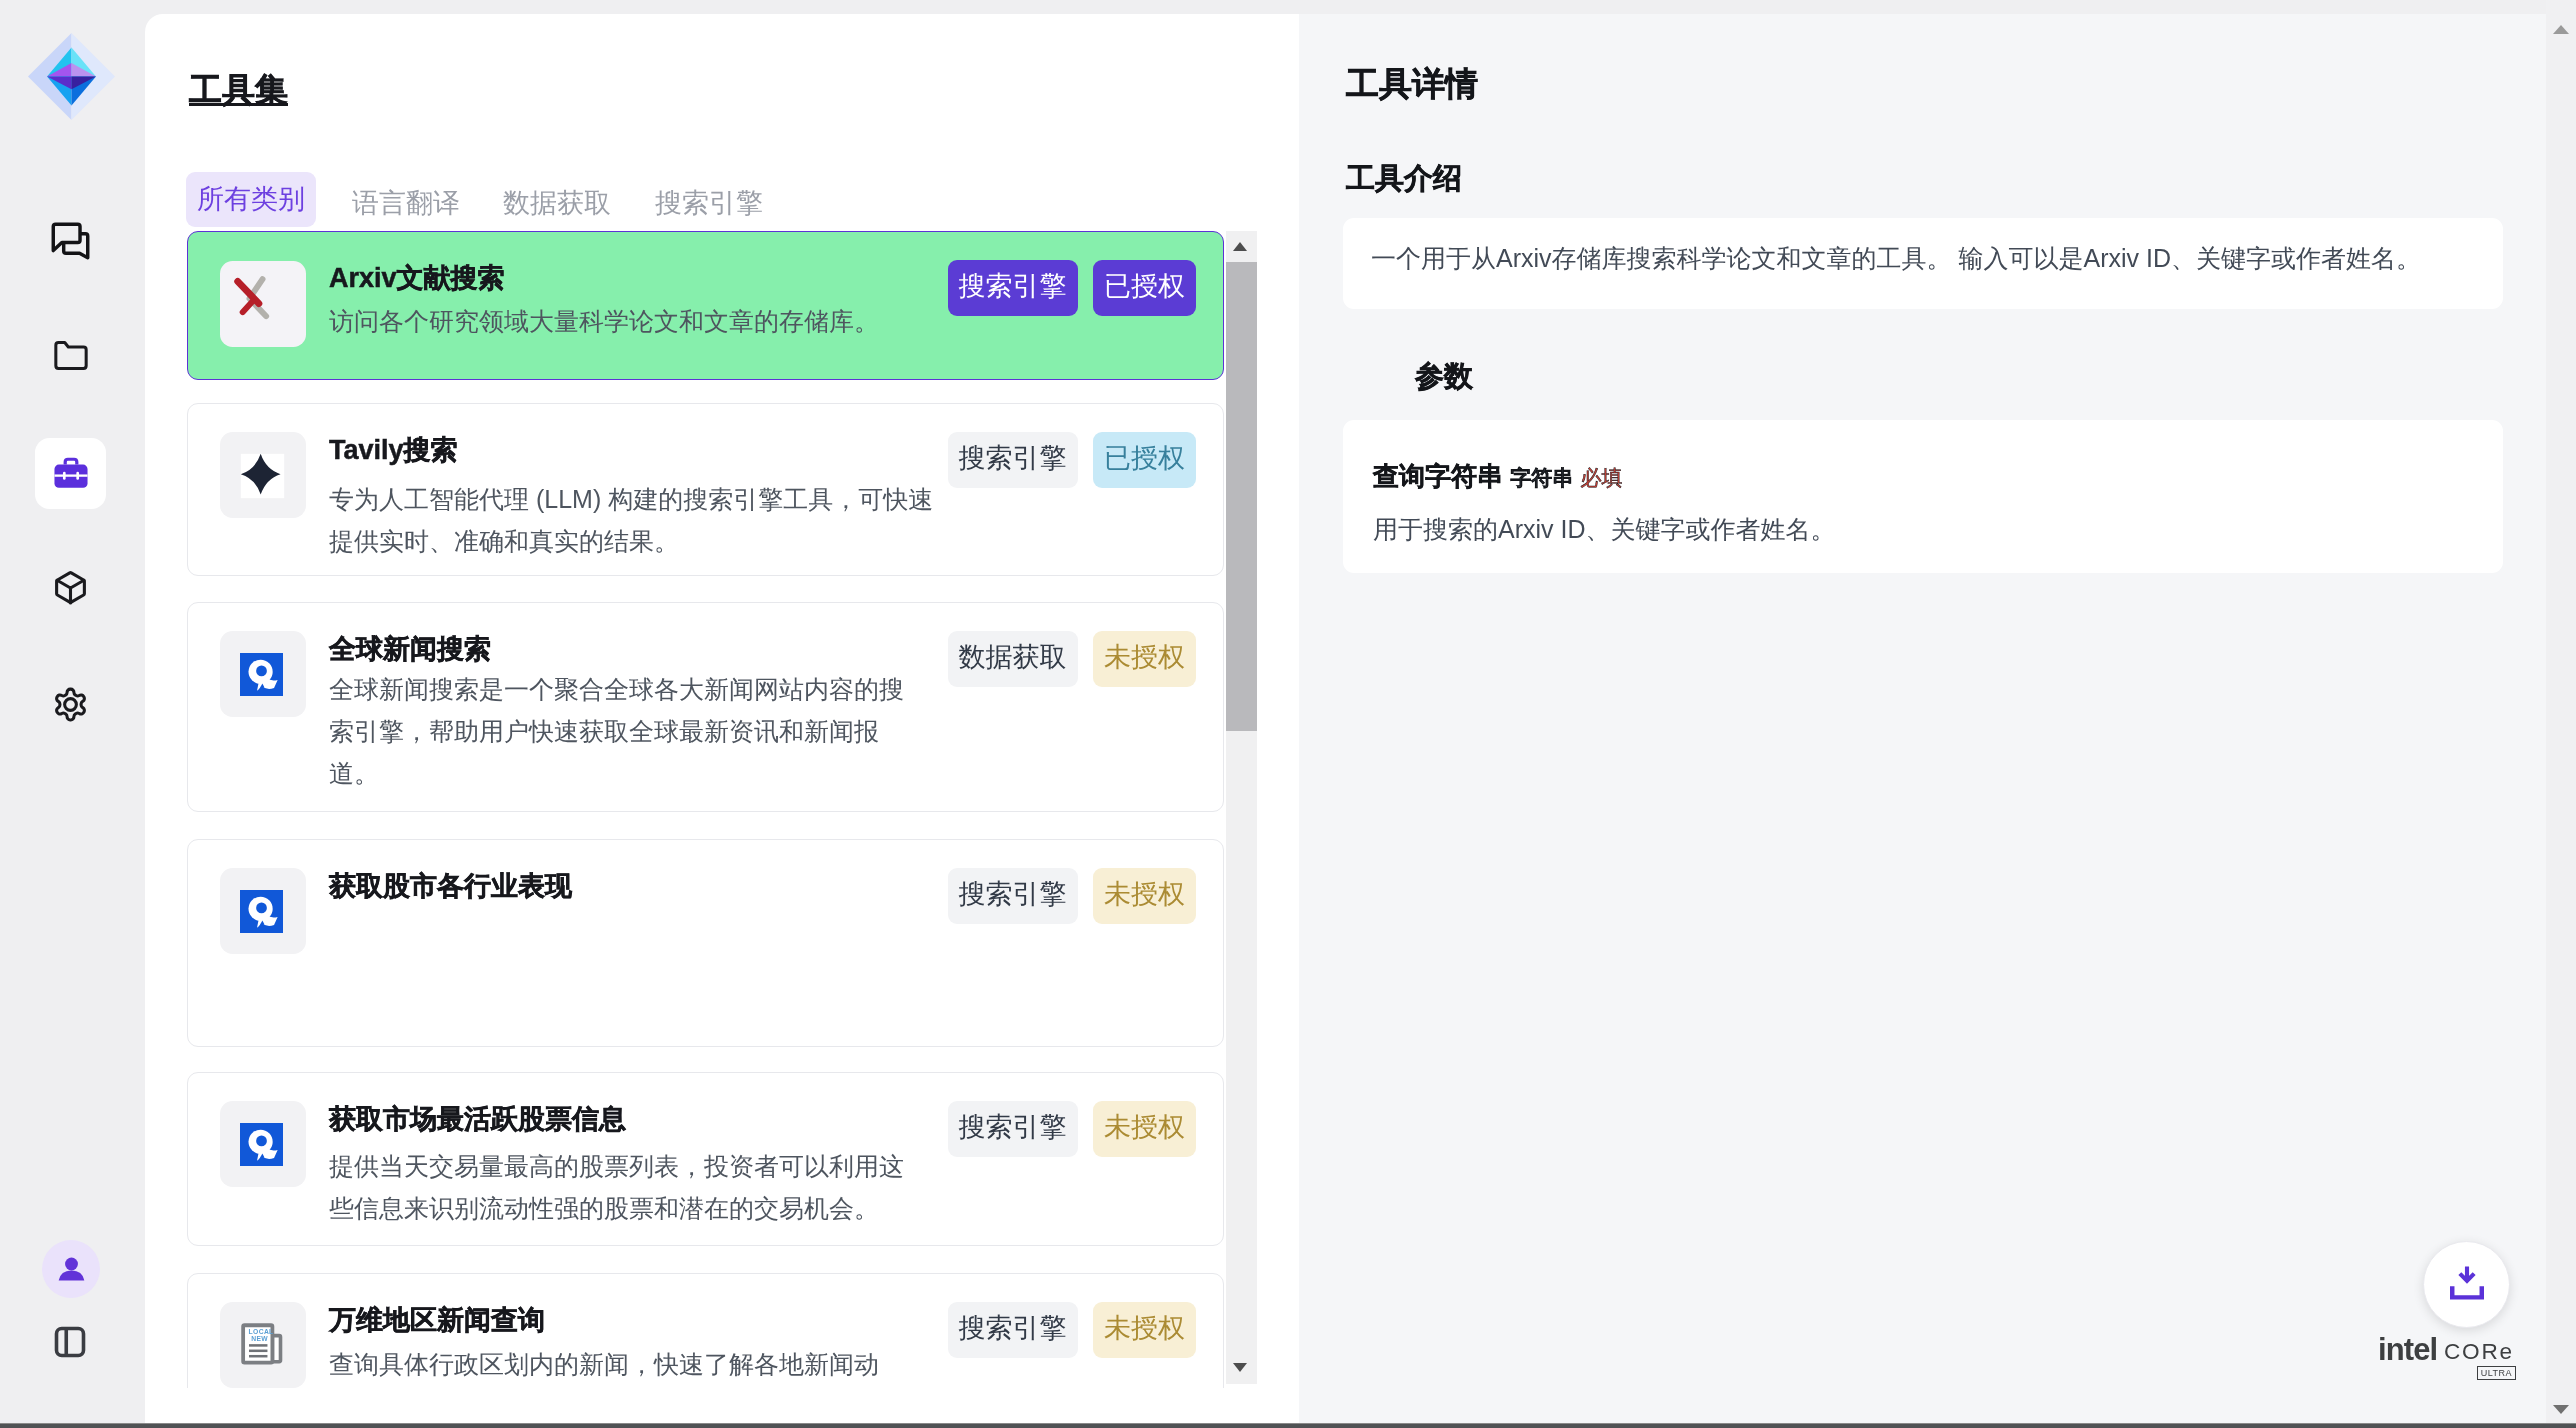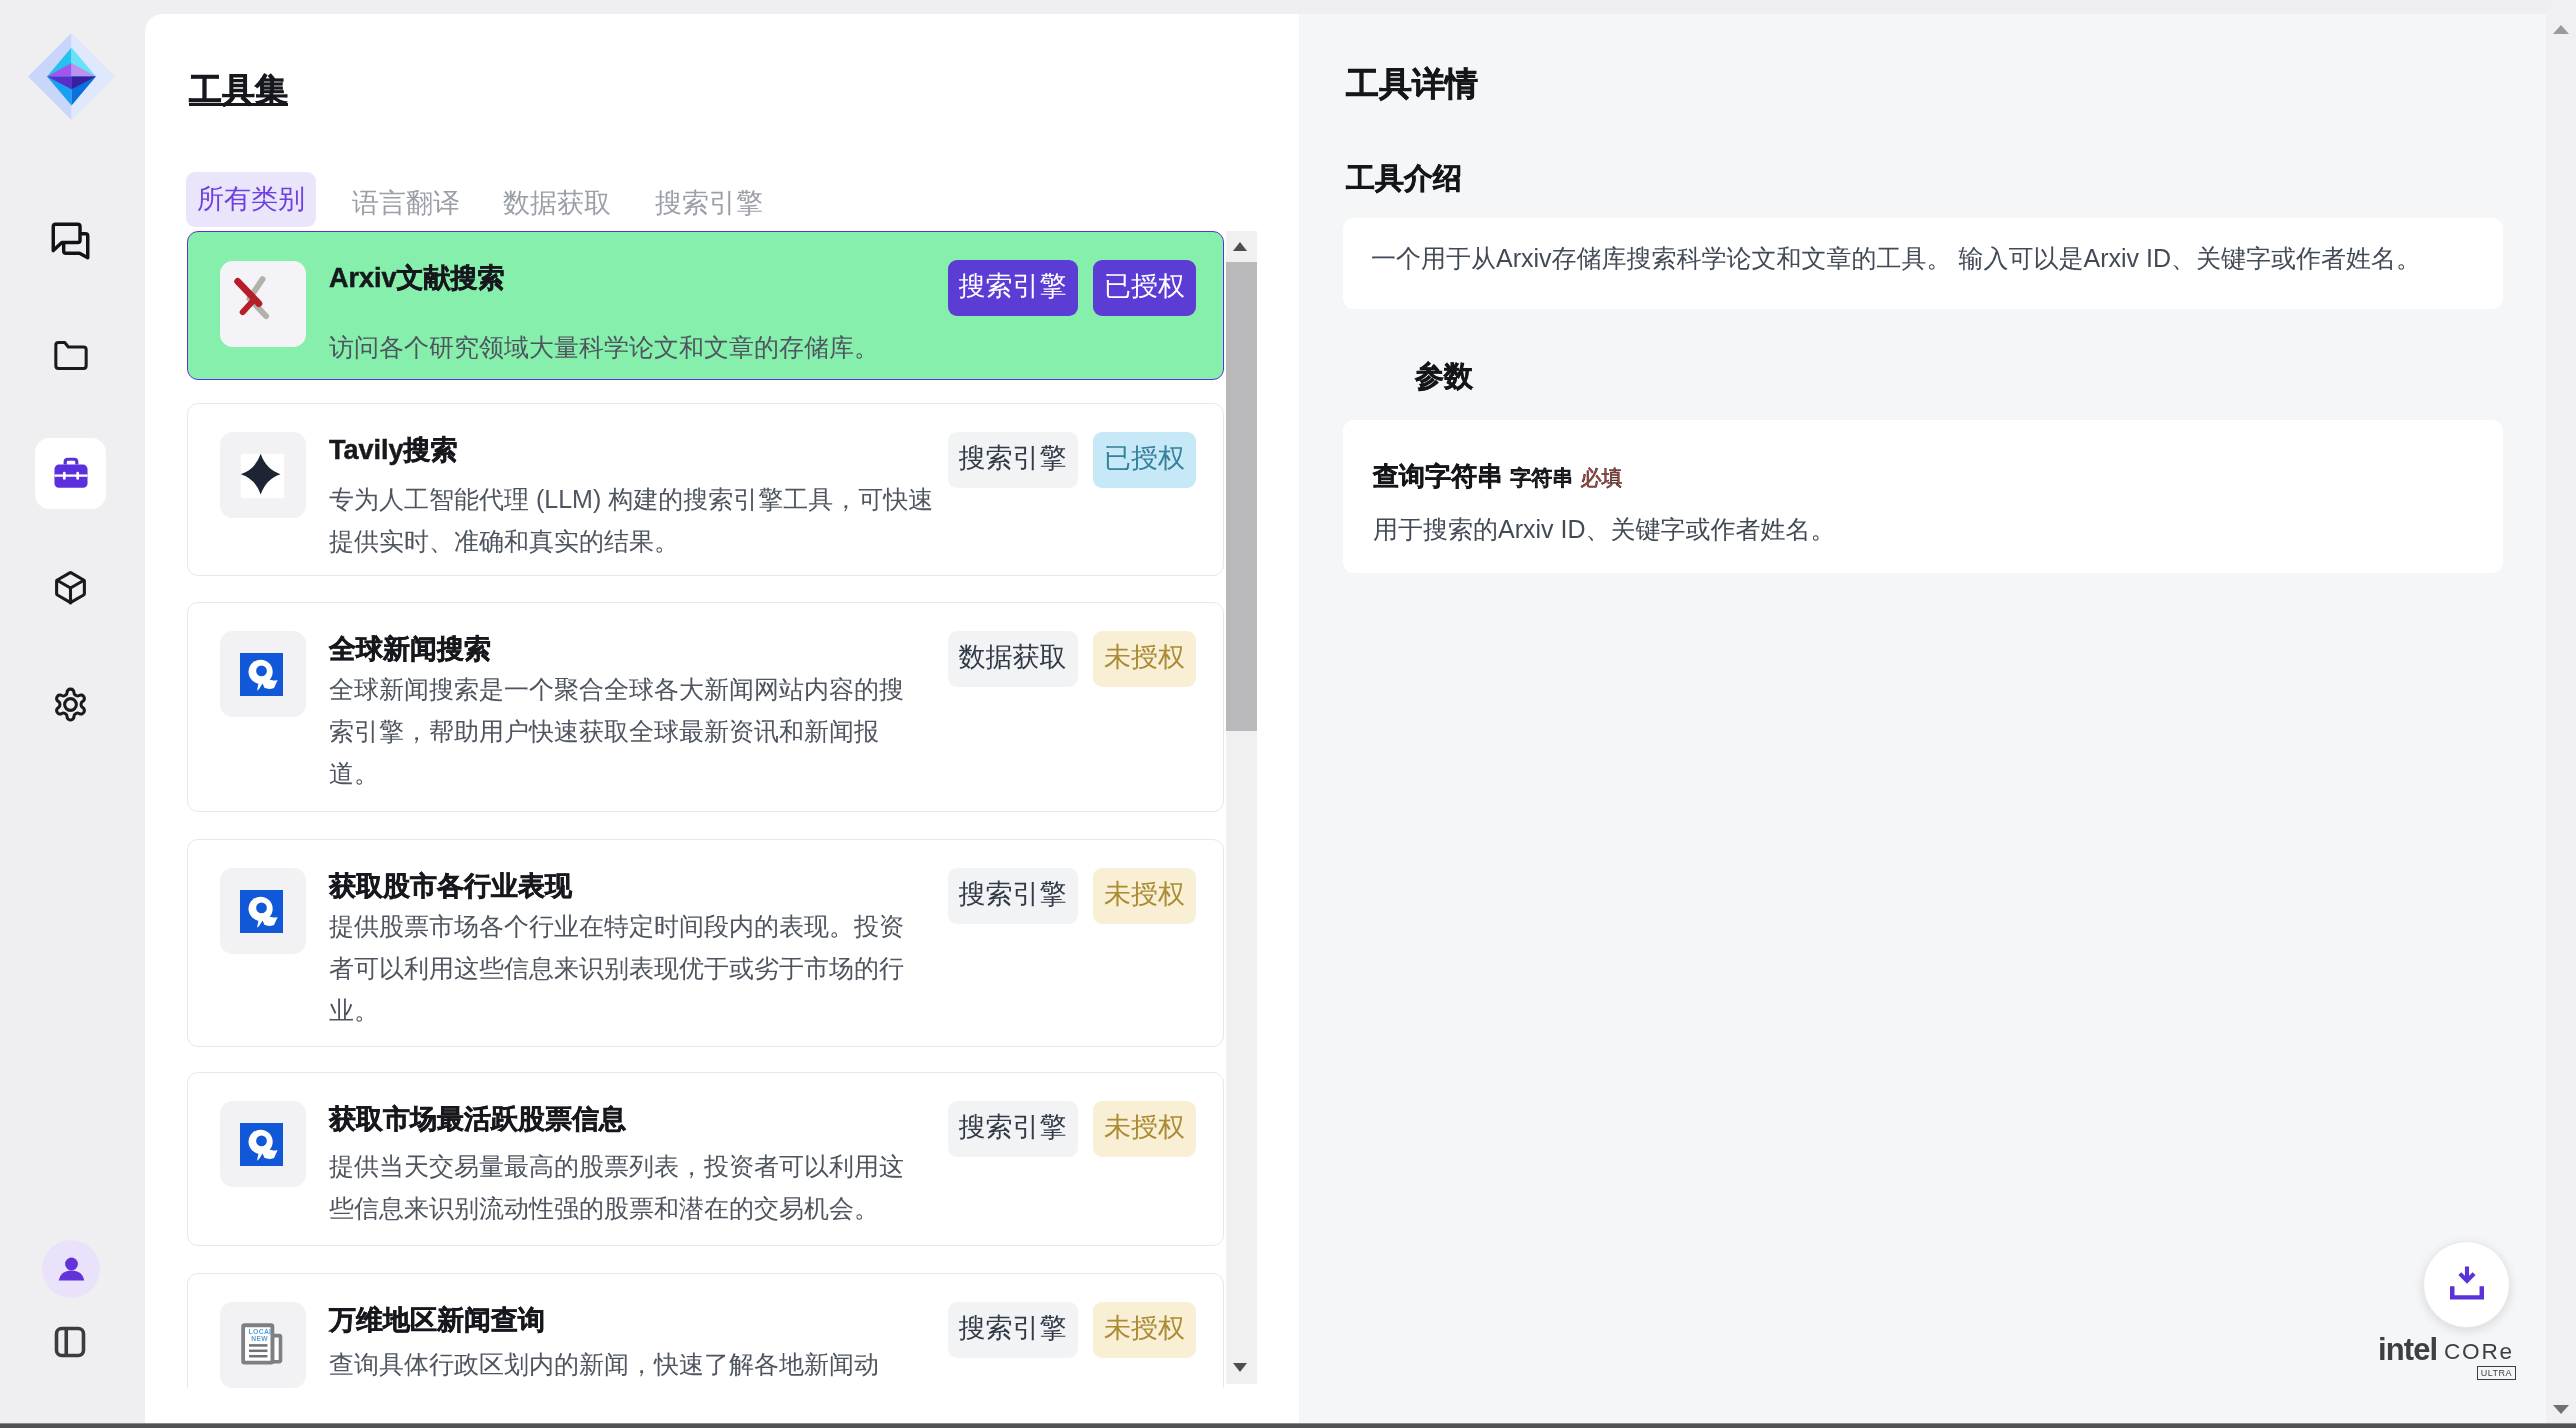--- a/index.html
+++ b/index.html
@@ -117,21 +117,21 @@
 <div class="abs" id="cards" style="left:0;top:0;width:2576px;height:1388px;overflow:hidden;">
 
 <div class="abs card sel" style="top:231px;height:149px;">
   <div class="abs cicon" style="top:29px;"></div>
   <svg class="abs" style="left:32px;top:29px;" width="86" height="86" viewBox="0 0 95 95" fill="none" stroke-linecap="round">
     <path d="M47 20 L32.5 41.5 L51 61" stroke="#b3b1ac" stroke-width="6.5" stroke-linejoin="round"></path>
     <path d="M19.5 22.5 L43 47" stroke="#b61f29" stroke-width="7.5"></path>
     <path d="M36 44.5 L25 56.5" stroke="#b61f29" stroke-width="6.5"></path>
   </svg>
   <div class="abs ctitle">Arxiv文献搜索</div>
-  <div class="abs cdesc" style="top:94px;">访问各个研究领域大量科学论文和文章的存储库。</div>
+  <div class="abs cdesc" style="top:68px;">访问各个研究领域大量科学论文和文章的存储库。</div>
   <div class="abs badges">
         <span class="badge b-purple">搜索引擎</span>
         <span class="badge b-purple">已授权</span>
       </div>
 </div>
 
 <div class="abs card" style="top:403px;height:173px;">
   <div class="abs cicon"></div>
   <svg class="abs" style="left:51px;top:48px;" width="47" height="48" viewBox="0 0 52 53">
     <rect x="2" y="2" width="48" height="49" fill="#ffffff"></rect>
@@ -165,21 +165,20 @@
 <div class="abs card" style="top:839px;height:208px;">
   <div class="abs cicon"></div>
   <svg class="abs" style="left:52px;top:50px;" width="43" height="43" viewBox="0 0 48 48">
     <rect x="0" y="0" width="48" height="48" fill="#1158d8"></rect>
     <circle cx="23" cy="21" r="13.5" fill="#ffffff"></circle>
     <circle cx="24" cy="20" r="6" fill="#1158d8"></circle>
     <path d="M30 28 Q35 32 42 30 L38 39 Q30 42 25 37 L19 42 L21 32 Z" fill="#ffffff"></path>
     <path d="M25 34 L21 41 L27 38 Z" fill="#1158d8"></path>
   </svg>
   <div class="abs ctitle">获取股市各行业表现</div>
-  <div class="abs cdesc" style="top:65px;">提供股票市场各个行业在特定时间段内的表现。投资<br>者可以利用这些信息来识别表现优于或劣于市场的行<br>业。</div>
   <div class="abs badges">
         <span class="badge b-gray">搜索引擎</span>
         <span class="badge b-yellow">未授权</span>
       </div>
 </div>
 
 <div class="abs card" style="top:1072px;height:174px;">
   <div class="abs cicon"></div>
   <svg class="abs" style="left:52px;top:50px;" width="43" height="43" viewBox="0 0 48 48">
     <rect x="0" y="0" width="48" height="48" fill="#1158d8"></rect>

